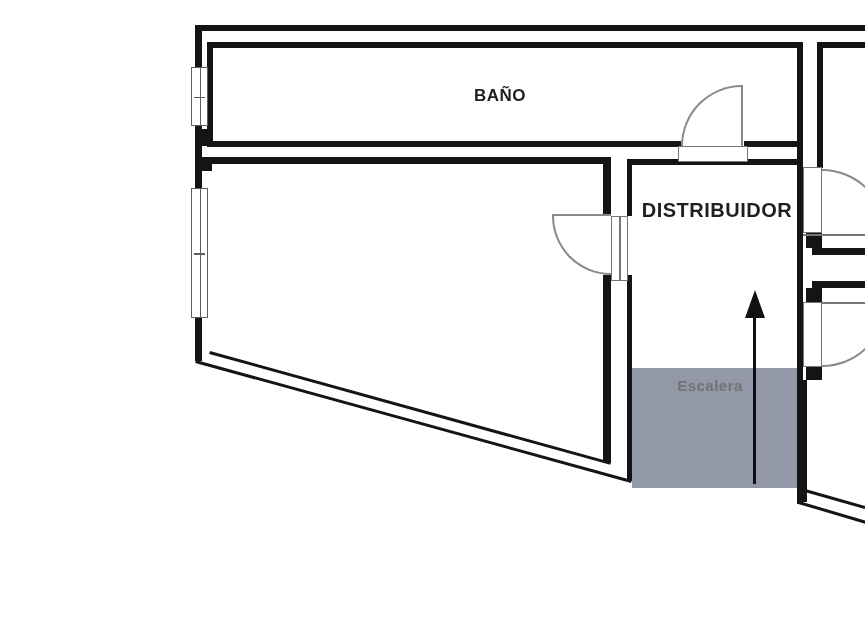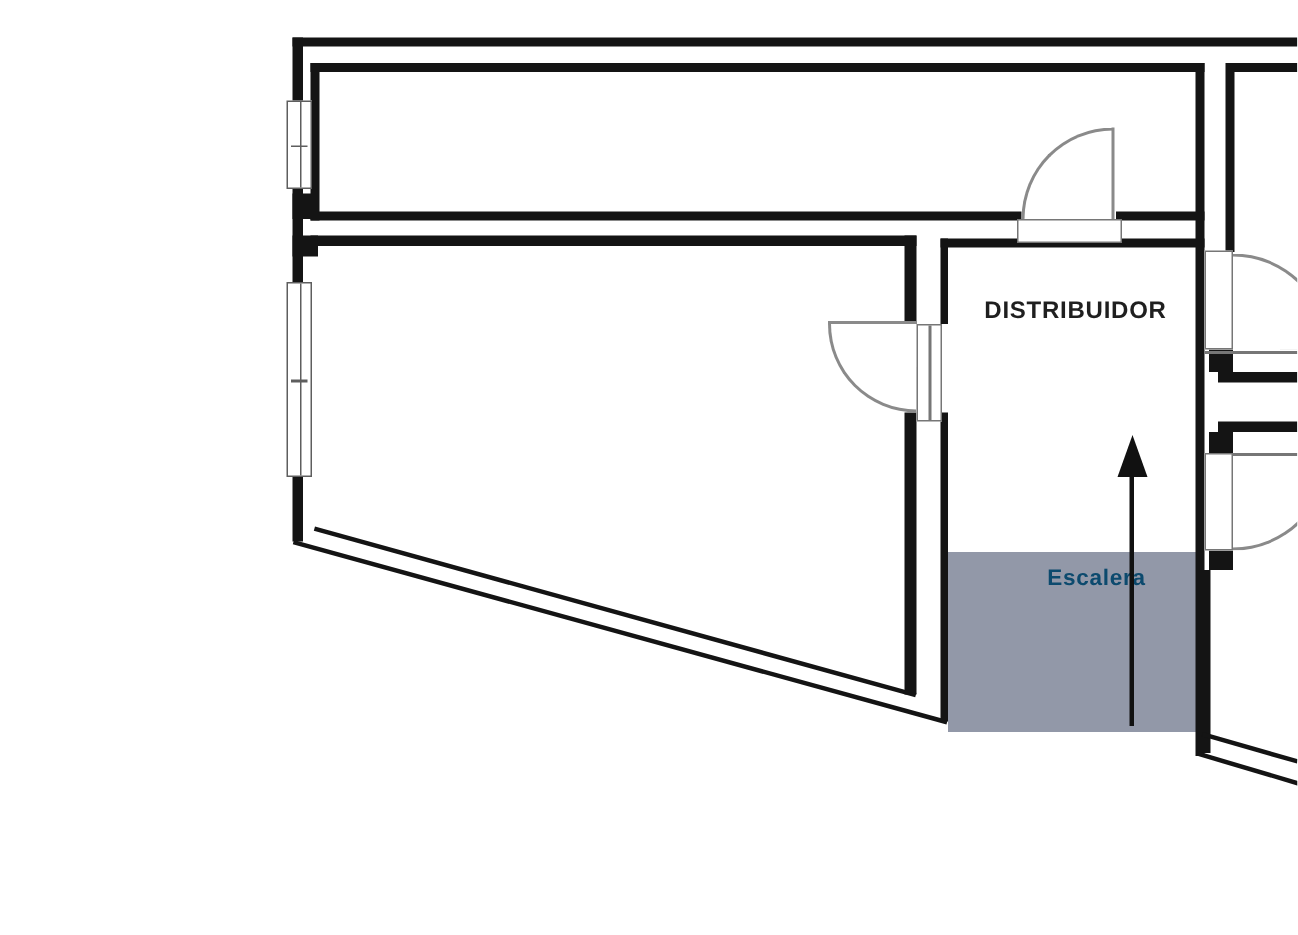--- a/index.html
+++ b/index.html
@@ -22,21 +22,21 @@
   .window{position:absolute;border:1.5px solid #5e5e5e;background:#fff;box-sizing:border-box;}
   .window .mull{position:absolute;left:50%;top:0;bottom:0;width:1.5px;background:#5e5e5e;}
   .window .tick{position:absolute;left:2px;right:2px;height:1.5px;background:#5e5e5e;top:50%;}
 </style>
 </head>
 <body>
 
 <div id="plan" style="--wall: #141414; --thin_line: #767676; --door_arc: #8a8a8a; --stair_fill: #9298a8; --label_text: #1f1f1f;">
 
   <div class="abs" style="left:632px;top:368px;width:168px;height:120px;background:var(--stair_fill);"></div>
-  <div class="room-label" style="left:661px;top:377px;width:140px;font-size:15px;color:#0c4a6e;">Escalera</div>
+  <div class="room-label" style="left:640px;top:377px;width:140px;font-size:15px;color:#737373;">Escalera</div>
 
   <div class="wall" style="left:195px;top:25px;width:670px;height:6px;"></div>
   <div class="wall" style="left:195px;top:25px;width:7px;height:336px;"></div>
   <div class="wall diag" style="left:196px;top:360px;width:452px;height:3px;transform:rotate(15.4deg);"></div>
   <div class="wall diag" style="left:210px;top:351px;width:416px;height:3px;transform:rotate(15.47deg);"></div>
 
   <div class="wall" style="left:207px;top:42px;width:596px;height:6px;"></div>
   <div class="wall" style="left:207px;top:42px;width:6px;height:105px;"></div>
   <div class="wall" style="left:207px;top:141px;width:474px;height:6px;"></div>
   <div class="wall" style="left:744px;top:141px;width:59px;height:6px;"></div>
@@ -87,15 +87,16 @@
     <span class="tick"></span>
   </div>
   <div class="window" style="left:191px;top:188px;width:17px;height:130px;">
     <span class="mull"></span>
     <span class="tick"></span>
   </div>
 
   <div class="abs" style="left:753px;top:315px;width:3px;height:169px;background:#111;"></div>
   <div class="abs" style="left:745px;top:290px;width:0;height:0;border-left:10px solid transparent;border-right:10px solid transparent;border-bottom:28px solid #111;"></div>
 
-  <div class="room-label" style="left:637px;top:199px;width:160px;font-size:16px;">DISTRIBUIDOR</div>
+  <div class="room-label" style="left:440px;top:86px;width:120px;">BAÑO</div>
+  <div class="room-label" style="left:637px;top:199px;width:160px;font-size:20px;">DISTRIBUIDOR</div>
 
 </div>
 
 </body></html>

